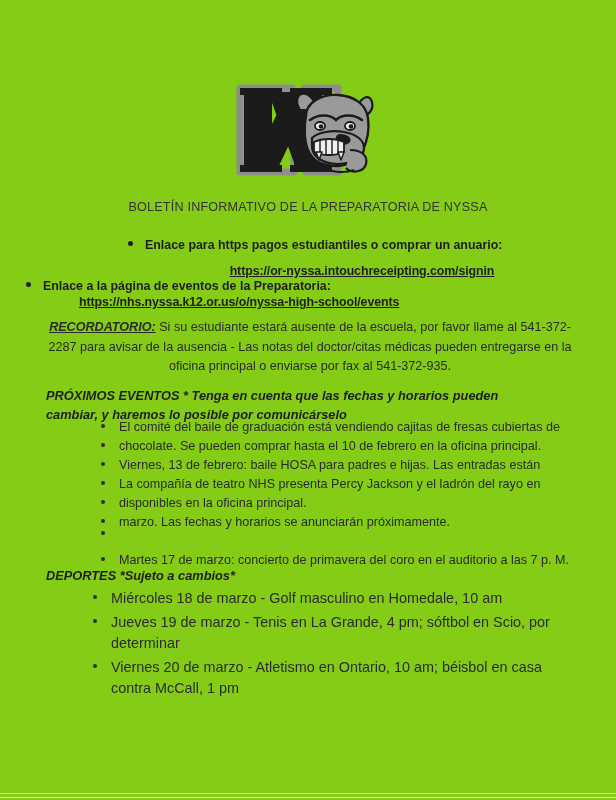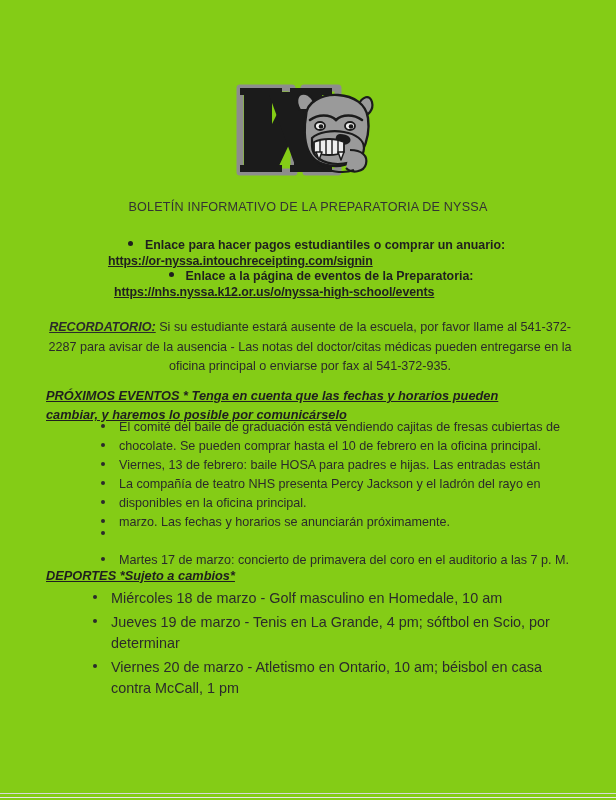--- a/index.html
+++ b/index.html
@@ -73,43 +73,44 @@
     font-weight: bold;
     font-size: 12.4px;
     color: #1f1f1f;
   }
   .link-item { margin-bottom: 1px; }
   .link-line {
     display: flex;
     align-items: baseline;
   }
   .link-line.first-row { padding-left: 128px; }
-  .link-line.second-row { padding-left: 26px; justify-content: center; }
+  .link-line.second-row { padding-left: 26px; }
   .bullet-dot {
     display: inline-block;
     width: 5px;
     height: 5px;
     border-radius: 50%;
     background: #1f1f1f;
     margin-right: 12px;
     flex: 0 0 auto;
     position: relative;
     top: -3px;
   }
   .url-line {
     text-decoration: underline;
     white-space: nowrap;
     letter-spacing: -0.1px;
   }
   .url-row-centered {
     padding-left: 108px;
-    margin-top: 2px;
+    margin-top: 12px;
+    text-align: center;
   }
   .url-row-left {
-    padding-left: 114px;
+    padding-left: 79px;
     margin-top: 2px;
   }
 
   
   .reminder {
     position: absolute;
     top: 318px;
     left: 46px;
     width: 528px;
     font-size: 12.6px;
@@ -126,21 +127,21 @@
   .section-heading {
     position: absolute;
     left: 46px;
     width: 528px;
     font-weight: bold;
     font-style: italic;
     font-size: 12.8px;
     line-height: 19px;
     color: #1f1f1f;
   }
-  .section-heading span.u { text-decoration: underline; }
+  .section-heading span.u { }
   #events-heading { top: 386px; }
   #sports-heading { top: 566px; }
 
   
   .events-list {
     position: absolute;
     top: 420px;
     left: 8px;
     width: 616px;
     font-size: 12.6px;
@@ -240,21 +241,21 @@
     </svg>
   </div>
 
   <div class="masthead">BOLETÍN INFORMATIVO DE LA PREPARATORIA DE NYSSA</div>
 
   <div class="links-block">
 
     <div class="link-item">
       <div class="link-line first-row">
         <span class="bullet-dot"></span>
-        <span>Enlace para hacer pagos estudiantiles o comprar un anuario:</span>
+        <span>Enlace para https pagos estudiantiles o comprar un anuario:</span>
       </div>
       <div class="url-line url-row-centered">https://or-nyssa.intouchreceipting.com/signin</div>
     </div>
 
     <div class="link-item">
       <div class="link-line second-row">
         <span class="bullet-dot"></span>
         <span>Enlace a la página de eventos de la Preparatoria:</span>
       </div>
       <div class="url-line url-row-left">https://nhs.nyssa.k12.or.us/o/nyssa-high-school/events</div>

